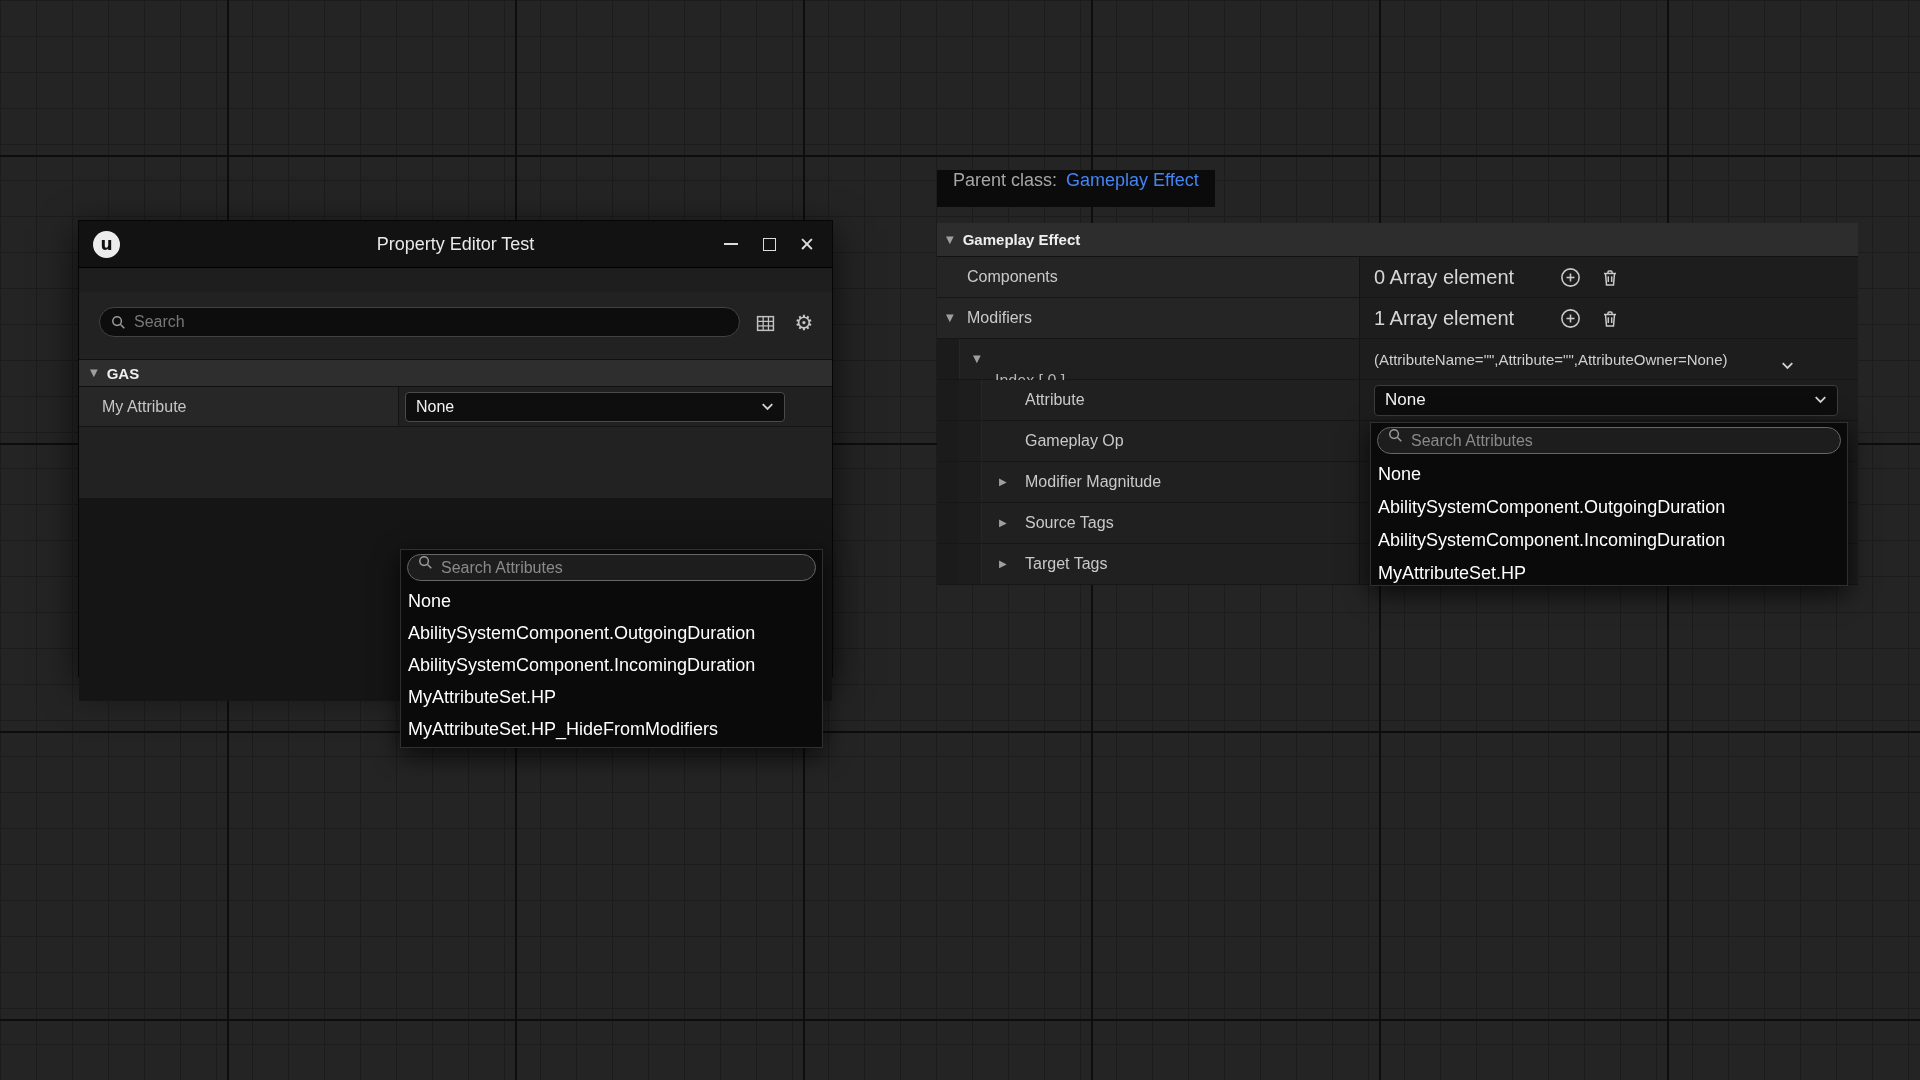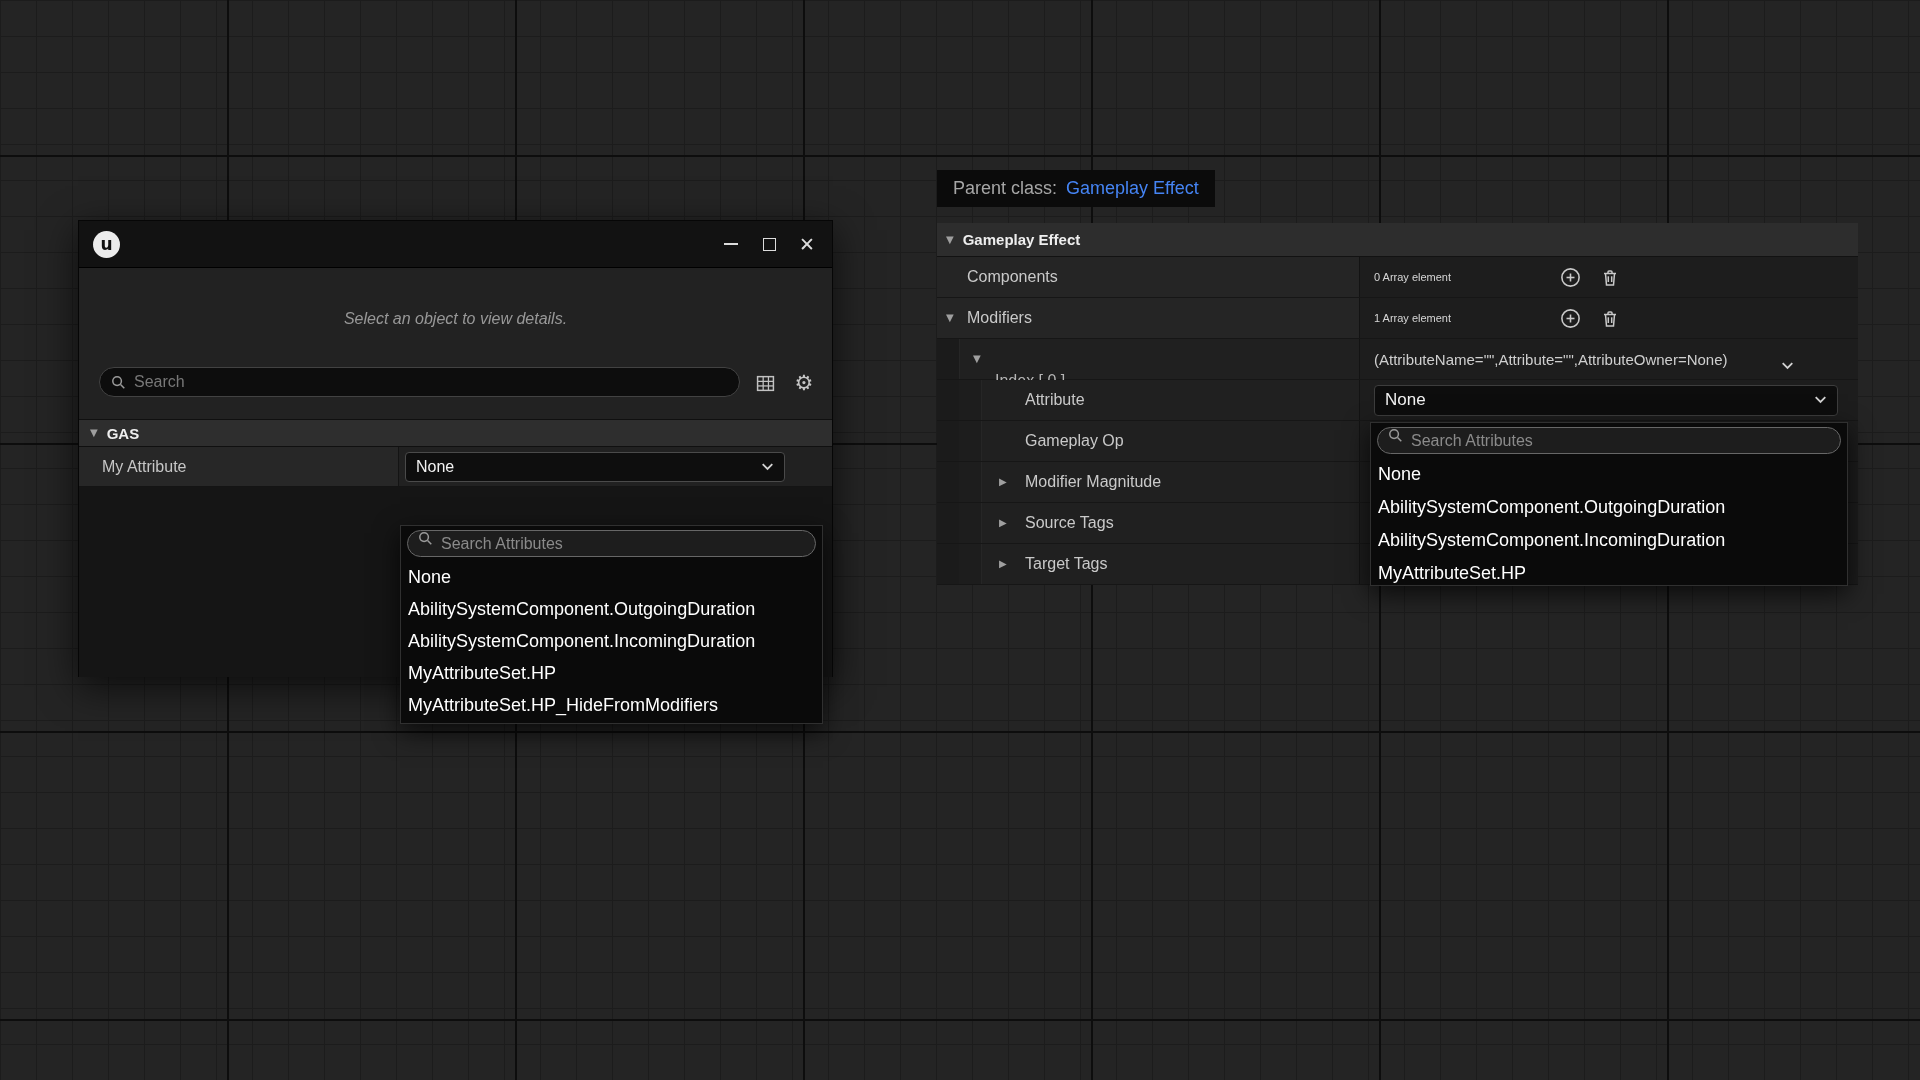--- a/index.html
+++ b/index.html
@@ -104,21 +104,21 @@
     border:1px solid #676767; display:flex; padding:0 10px; gap:8px;
   }
   .dd-item {
     height:32px; line-height:32px; padding-left:7px;
     color:#ffffff; font-size:18px; white-space:nowrap;
   }
 
   
   .parent-chip {
     position:absolute; left:937px; top:170px; height:37px;
-    background:#0b0b0b; display:inline-flex; align-items:center;
+    background:#0b0b0b; display:inline-flex; align-items:flex-start;
     padding:0 16px 0 16px; gap:9px; font-size:18px;
   }
   .parent-label { color:#a6a6a6; }
   .parent-link { color:#4584f4; }
 
   .dpanel { position:absolute; left:937px; top:223px; width:921px; }
   .dpanel .cat-header2 {
     height:34px; background:#2d2d2d; border-bottom:1px solid #121212;
     display:flex; align-items:center; gap:9px; padding-left:9px;
   }
@@ -131,21 +131,21 @@
   .drow.nested .dname { background:#202020; }
   .drow.nested .dname::before {
     content:""; position:absolute; left:0; top:0; bottom:0; width:22px;
     background:#1b1b1b; border-right:1px solid #262626;
   }
   .drow.depth2 .dname::after {
     content:""; position:absolute; left:22px; top:0; bottom:0; width:22px;
     background:#1d1d1d; border-right:1px solid #262626;
   }
   .dval { flex:1; background:#1d1d1d; display:flex; align-items:center; position:relative; }
-  .dval .vtext { margin-left:14px; color:#d6d6d6; font-size:11px; }
+  .dval .vtext { margin-left:14px; color:#d6d6d6; font-size:20px; }
   .dval .vtuple { margin-left:14px; color:#cfcfcf; font-size:15px; white-space:nowrap; }
   .iconbtn {
     position:absolute; top:9px; width:23px; height:23px;
     display:flex; align-items:center; justify-content:center;
   }
   .iconbtn.plus { left:199px; }
   .iconbtn.trash { left:238px; }
   .name-pad-top { padding-left:30px; }
   .tri-top { position:absolute; left:9px; }
   .tri-idx { position:absolute; left:36px; }
@@ -161,35 +161,35 @@
   .dropdown.right-dd { left:433px; top:199px; width:478px; height:164px; }
   .right-dd .dd-item { height:33px; line-height:33px; }
   .chevsvg { flex:none; }
 </style>
 </head>
 <body>
 
 <div class="window">
   <div class="titlebar">
     <span class="ulogo glyph">u</span>
+    <span class="wtitle">Property Editor Test</span>
     <span class="winbtns">
       <span class="wbtn">
           <span class="bar"></span>
         </span>
       <span class="wbtn">
           <span class="box"></span>
         </span>
       <span class="wbtn close glyph">✕</span>
     </span>
   </div>
 
   <div class="wcontent">
     <div class="empty-fill"></div>
 
-    <div class="hint" style="position:relative;">Select an object to view details.</div>
 
     <div class="searchrow" style="position:relative;">
       <div class="searchbox">
         <svg class="chevsvg" width="15" height="15" viewBox="0 0 16 16">
             <circle cx="6.5" cy="6.5" r="4.6" fill="none" stroke="#9a9a9a" stroke-width="1.6"></circle>
             <line x1="10.2" y1="10.2" x2="14.2" y2="14.2" stroke="#9a9a9a" stroke-width="1.6"></line>
           </svg>
         <input type="text" placeholder="Search" style="">
       </div>
       <span class="toolicon">

